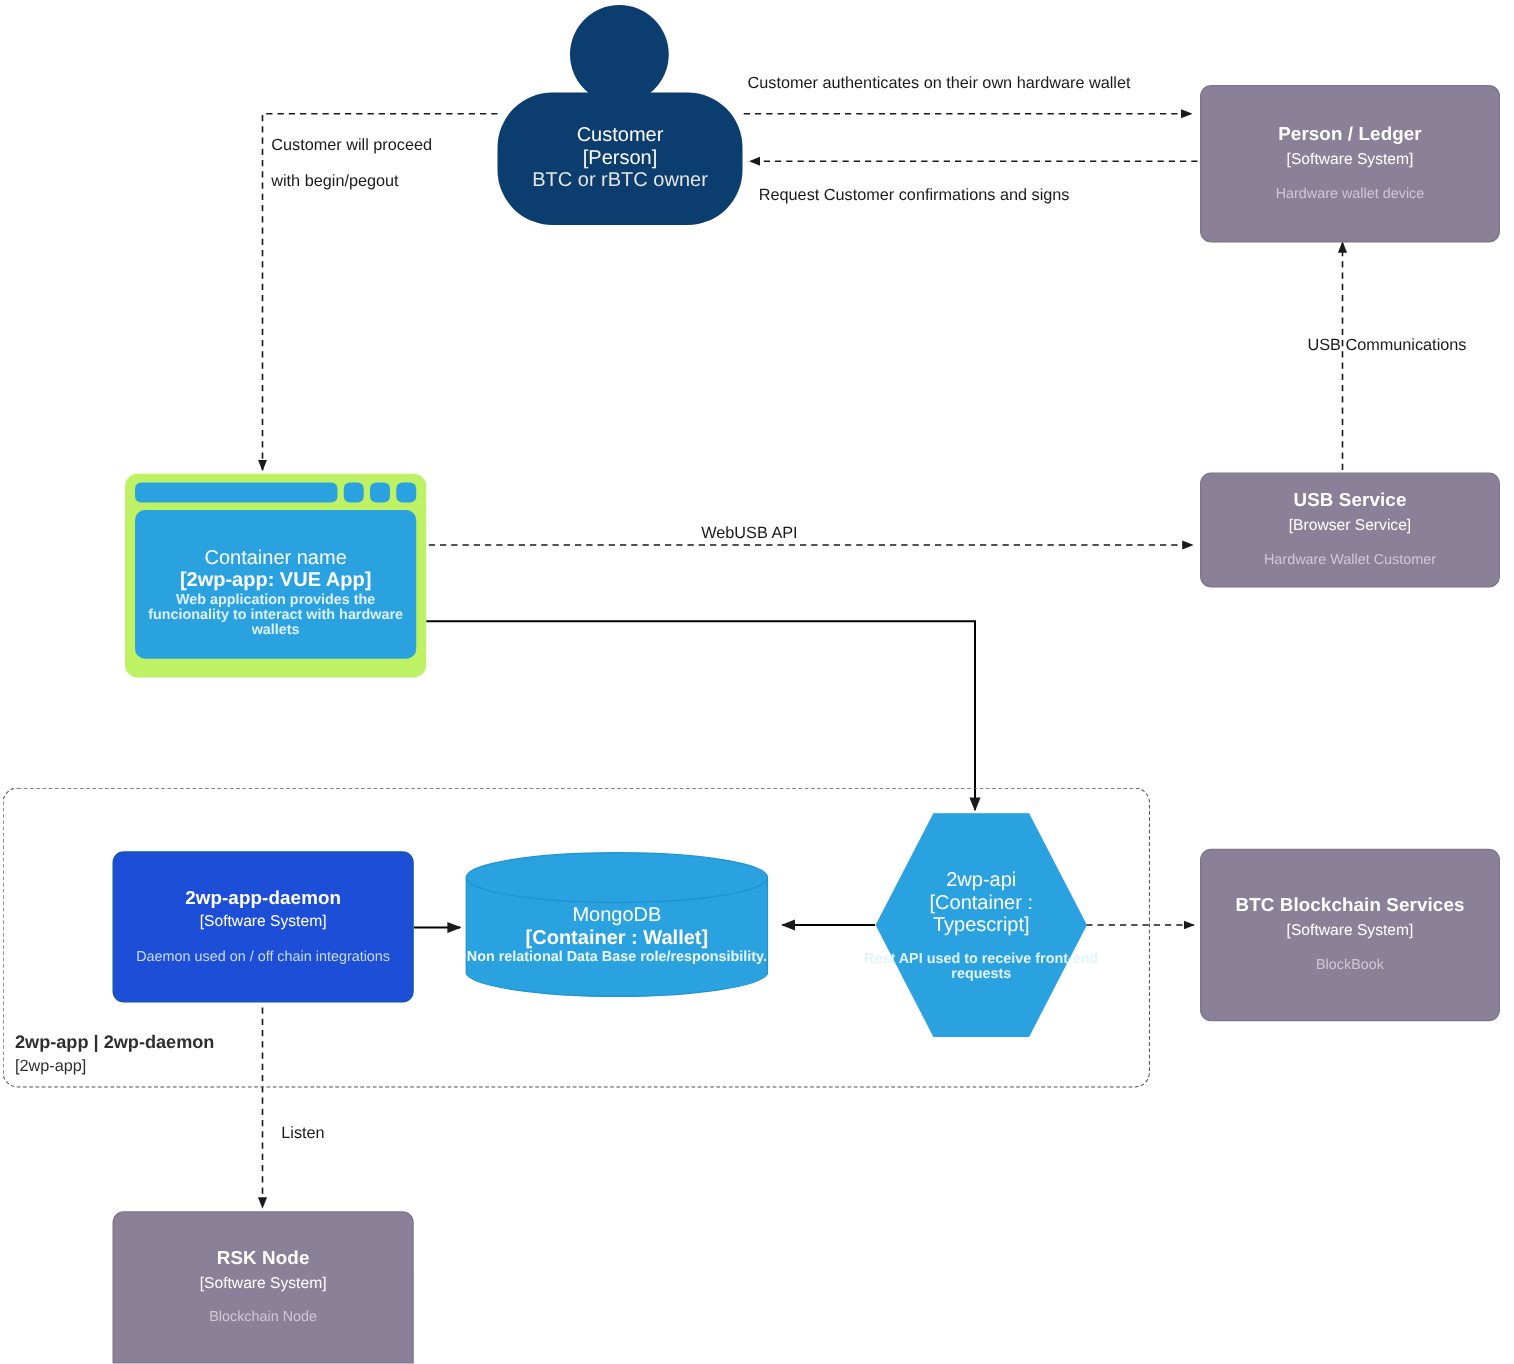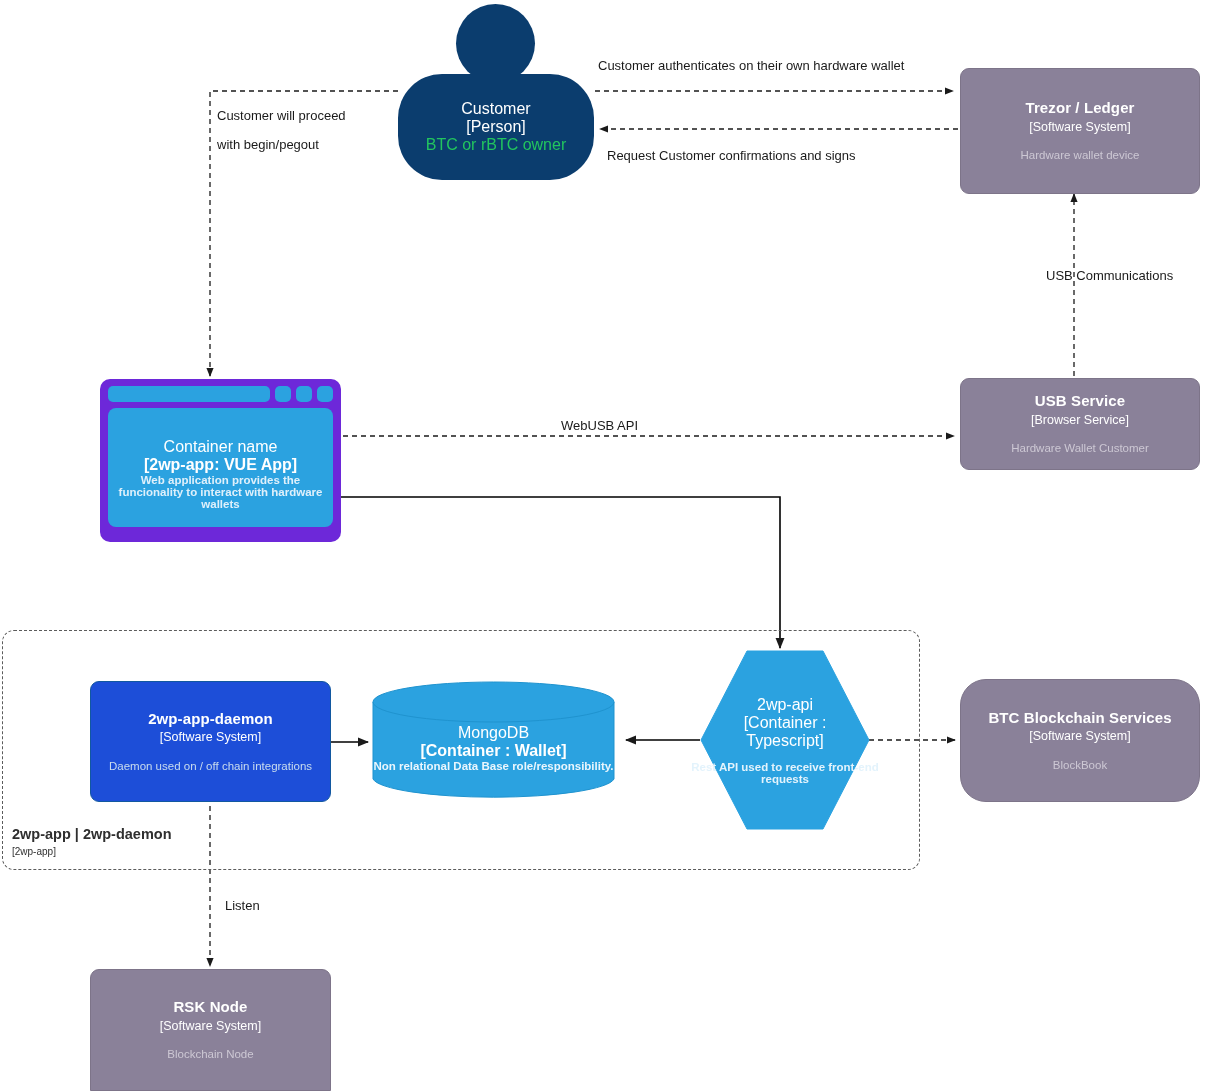--- a/index.html
+++ b/index.html
@@ -69,21 +69,21 @@
     position: absolute;
     background: #0b3d6e;
     border-radius: 44px;
     display: flex;
     flex-direction: column;
     align-items: center;
     justify-content: center;
     text-align: center;
     color: #fff;
   }
-  .person-body .n-desc { color: #22c55e; }
+  .person-body .n-desc { color: #e5e5e5; }
 
   
   .sys {
     background: #8a8199;
     border: 1px solid #7d7489;
     border-radius: 9px;
   }
   .sys .n-desc { color: #cdc8d4; }
 
   
@@ -91,21 +91,21 @@
     background: #1d4ed8;
     border: 1px solid #1258a0;
     border-radius: 9px;
   }
   .sys-blue .n-desc { color: #c9dcee; }
 
   
   .browser {
     position: absolute;
     box-sizing: border-box;
-    background: #6d28d9;
+    background: #bef264;
     border-radius: 10px;
     padding: 7px 8px 8px 8px;
   }
   .browser-bar {
     display: flex;
     align-items: center;
     gap: 5px;
     height: 16px;
   }
   .browser-url {
@@ -186,21 +186,21 @@
     position: absolute;
     color: #2f2f2f;
     text-align: left;
   }
   .boundary-label .b-name {
     font-size: 14.5px;
     font-weight: bold;
     line-height: 1.2;
   }
   .boundary-label .b-tech {
-    font-size: 10px;
+    font-size: 13px;
     line-height: 1.3;
     margin-top: 2px;
   }
 
   
   .edge-label {
     position: absolute;
     font-size: 13px;
     color: #1a1a1a;
     white-space: nowrap;
@@ -249,21 +249,21 @@
   <div class="person-wrap" style="left:398px; top:4px; width:196px; height:176px;">
     <div class="person-head" style="left:58px; top:0px; width:79px; height:79px;"></div>
     <div class="person-body" style="left:0px; top:70px; width:196px; height:106px;">
       <div class="n-title">Customer</div>
       <div class="n-tech">[Person]</div>
       <div class="n-desc">BTC or rBTC owner</div>
     </div>
   </div>
 
   <div class="node sys" style="left:960px; top:68px; width:240px; height:126px;">
-    <div class="n-title">Trezor / Ledger</div>
+    <div class="n-title">Person / Ledger</div>
     <div class="n-tech">[Software System]</div>
     <div class="n-desc">Hardware wallet device</div>
   </div>
 
   <div class="node sys" style="left:960px; top:378px; width:240px; height:92px;">
     <div class="n-title">USB Service</div>
     <div class="n-tech">[Browser Service]</div>
     <div class="n-desc">Hardware Wallet Customer</div>
   </div>
 
@@ -303,21 +303,21 @@
     <svg class="hex-svg" width="170" height="180" viewBox="0 0 170 180">
       <path d="M 47 1 L 123 1 L 169 90 L 123 179 L 47 179 L 1 90 Z" fill="#2ba2e0" stroke="#2ba2e0" stroke-width="1"></path>
     </svg>
     <div class="hex-text">
       <div class="n-title">2wp-api</div>
       <div class="n-tech" style="font-weight:normal;">[Container : Typescript]</div>
       <div class="n-desc" style="margin-top:11px; width:190px;">Rest API used to receive front-end requests</div>
     </div>
   </div>
 
-  <div class="node sys" style="left:960px; top:679px; width:240px; height:123px;border-radius:26px;">
+  <div class="node sys" style="left:960px; top:679px; width:240px; height:138px;">
     <div class="n-title">BTC Blockchain Services</div>
     <div class="n-tech">[Software System]</div>
     <div class="n-desc">BlockBook</div>
   </div>
 
   <div class="node sys" style="left:90px; top:969px; width:241px; height:122px; border-bottom-left-radius:0; border-bottom-right-radius:0;">
     <div class="n-title">RSK Node</div>
     <div class="n-tech">[Software System]</div>
     <div class="n-desc">Blockchain Node</div>
   </div>

